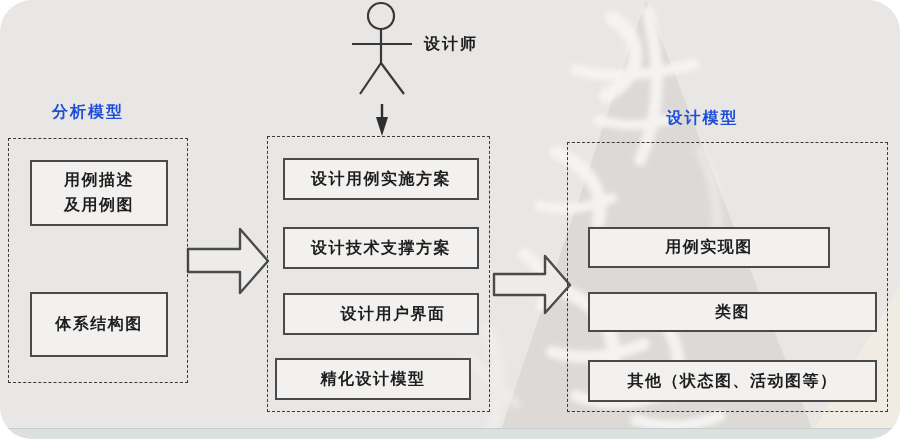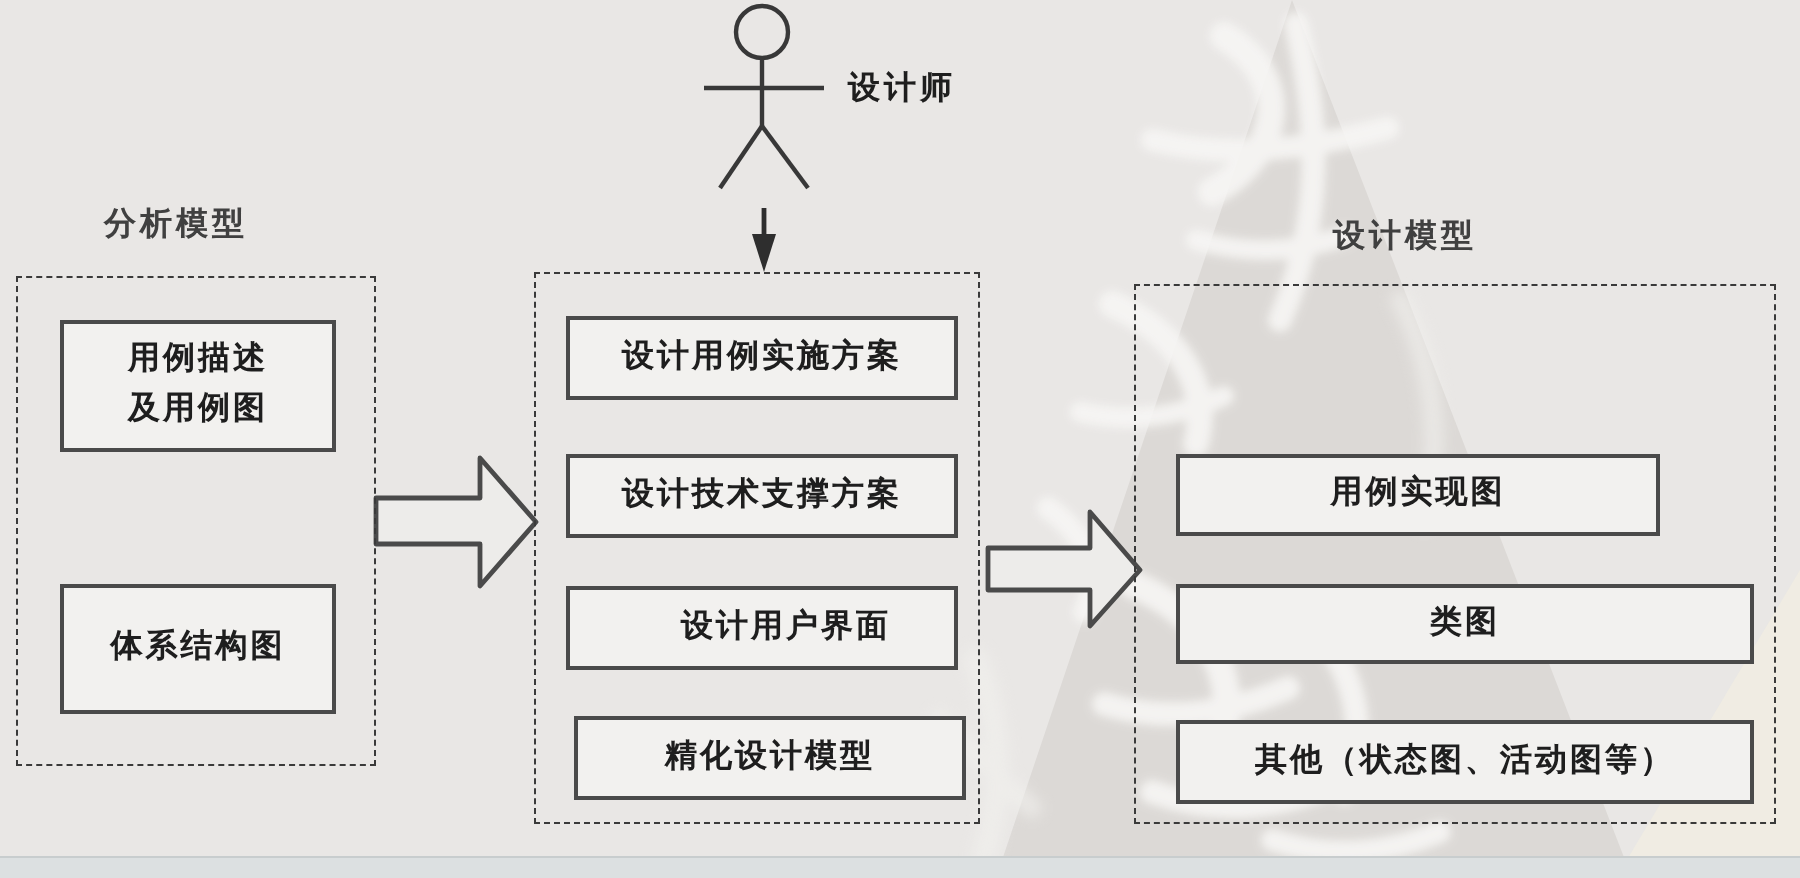--- a/index.html
+++ b/index.html
@@ -3,20 +3,21 @@
 <meta charset="utf-8">
 <style>
   html,body{margin:0;padding:0;}
   #canvas{
     position:relative;
     width:900px;height:439px;
     background:#e9e7e5;
     overflow:hidden;
     font-family:"Liberation Sans","DejaVu Sans",sans-serif;
     color:#222;
+    border-radius:32px;
   }
   
   #wm{position:absolute;left:0;top:0;z-index:0;}
   
   .page-edge{
     position:absolute;left:0;top:428px;width:900px;height:11px;
     background:#dcE0e1;background:#dce0e1;
     border-top:1px solid #c8cdce;
     z-index:1;
   }
@@ -34,37 +35,37 @@
     border:2px solid #4a4a4a;
     background:#f2f1ef;
     display:flex;align-items:center;justify-content:center;
     font-size:16px;font-weight:bold;letter-spacing:1.5px;
     color:#1e1e1e;
     white-space:pre-line;line-height:1.55;
     z-index:4;
   }
   .panel-title{
     position:absolute;font-size:16px;font-weight:bold;letter-spacing:2px;
-    color:#404040;text-align:center;z-index:4;
+    color:#1d4ed8;text-align:center;z-index:4;
   }
   .actor-label{
     position:absolute;left:424px;top:34px;width:80px;
     font-size:16px;font-weight:bold;letter-spacing:2px;color:#1e1e1e;z-index:4;
   }
   
   .left-dashed{left:8px;top:138px;width:180px;height:245px;}
   .box-l1{left:30px;top:160px;width:138px;height:66px;}
   .box-l2{left:30px;top:292px;width:138px;height:65px;}
   .title-left{left:28px;top:102px;width:120px;}
   
   .mid-dashed{left:267px;top:136px;width:223px;height:276px;}
   .box-m1{left:283px;top:158px;width:196px;height:42px;}
   .box-m2{left:283px;top:227px;width:196px;height:42px;}
   .box-m3{left:283px;top:293px;width:196px;height:42px;padding-left:24px;}
-  .box-m4{left:287px;top:358px;width:196px;height:42px;}
+  .box-m4{left:275px;top:358px;width:196px;height:42px;}
   
   .right-dashed{left:567px;top:142px;width:321px;height:270px;}
   .box-r1{left:588px;top:160px;width:289px;height:42px;}
   .box-r2{left:588px;top:227px;width:242px;height:41px;}
   .box-r3{left:588px;top:292px;width:289px;height:40px;}
   .box-r4{left:588px;top:360px;width:289px;height:42px;}
   .title-right{left:640px;top:108px;width:125px;}
 </style>
 </head>
 <body>

